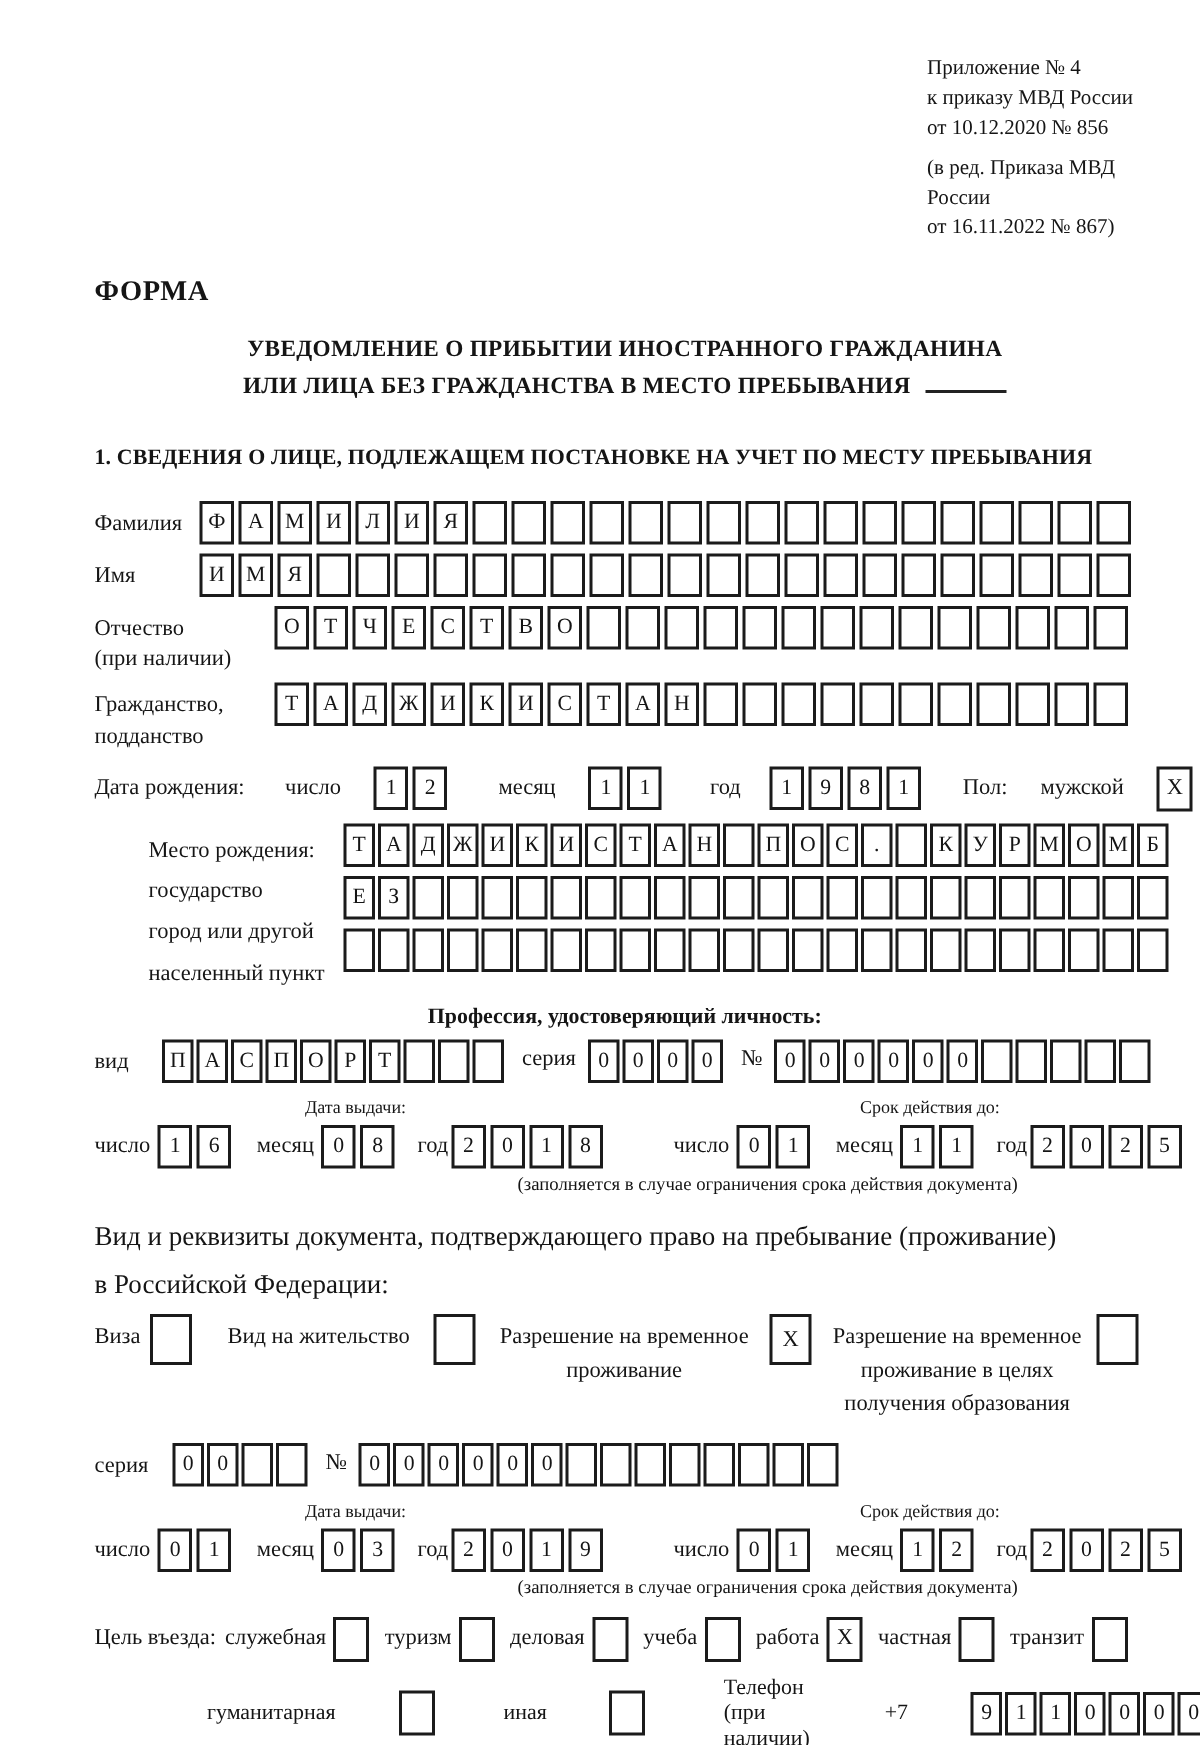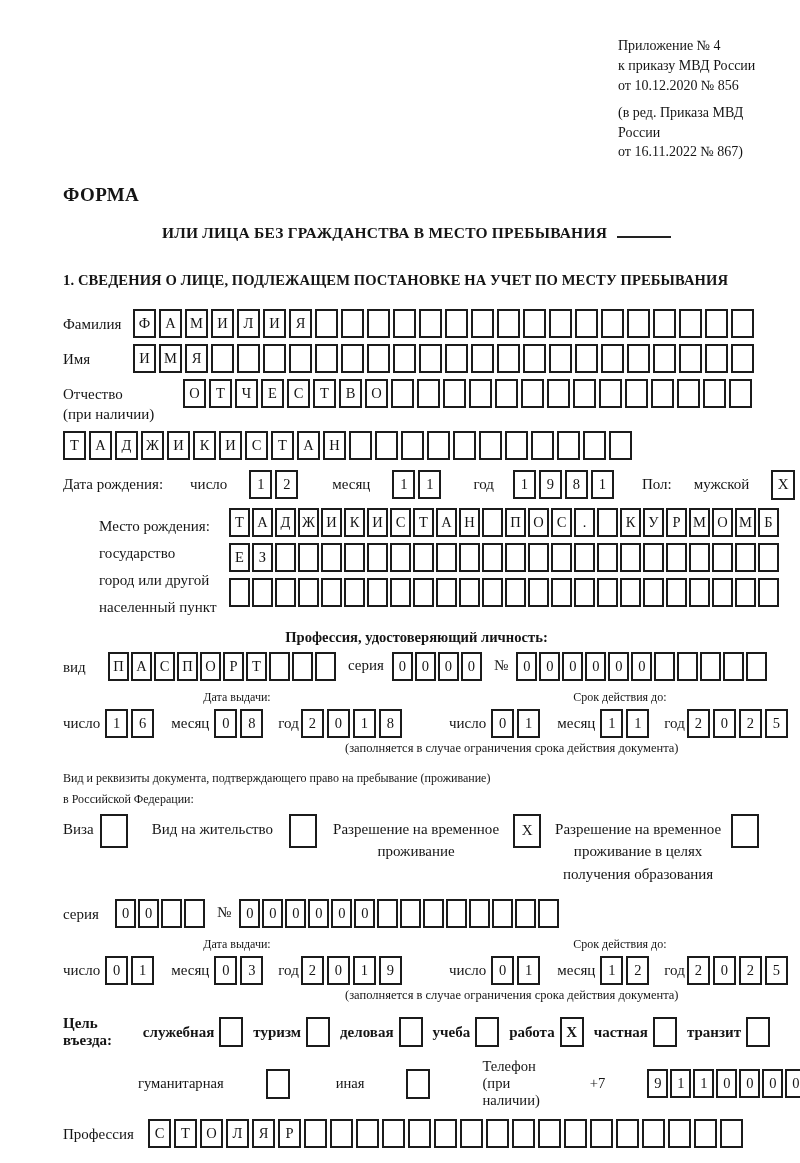--- a/index.html
+++ b/index.html
@@ -34,27 +34,27 @@
   .daterow{display:flex;align-items:flex-start;margin-top:9px;}
   .dhalf{width:348px;flex:none;}
   .dhalf.r{margin-left:38px;width:auto;}
   .dhead{text-align:center;font-size:12px;margin-bottom:4px;}
   .dfields{display:flex;align-items:center;}
   .dl{font-size:15px;margin-right:5px;flex:none;}
   .dl.ml{margin-left:14px;}
   .dl.yr{margin-left:12px;margin-right:2px;}
   .limitnote{margin-top:3px;margin-left:282px;font-size:12.5px;}
 
-  .intro{margin-top:12px;font-size:12px;line-height:1.75;}
+  .intro{margin-top:12px;font-size:18px;line-height:1.75;}
   .optrow{display:flex;align-items:flex-start;margin-top:4px;}
   .optlbl{font-size:15px;line-height:1.5;padding-top:4px;}
   .optlbl.center{text-align:center;}
   .gap6{margin-left:6px;} .gap10{margin-left:10px;} .gap14{margin-left:14px;} .gap16{margin-left:16px;} .gap24{margin-left:24px;}
 
-  .purprow{display:flex;align-items:center;margin-top:12px;font-size:15px;font-weight:bold;}
+  .purprow{display:flex;align-items:center;margin-top:12px;font-size:15px;}
   .purprow .cb{margin-left:5px;}
   .plbl{margin-left:10px;flex:none;}
   .phonerow{display:flex;align-items:center;margin-top:9px;padding-left:75px;font-size:14.6px;gap:36px;}
 </style>
 </head>
 <body>
 
 <div class="page">
 
   <div class="refblock">
@@ -63,20 +63,21 @@
     <div>от 10.12.2020 № 856</div>
     <div class="amend">
       <div>(в ред. Приказа МВД России</div>
       <div>от 16.11.2022 № 867)</div>
     </div>
   </div>
 
   <div class="formword">ФОРМА</div>
 
   <div class="title">
+    <div>УВЕДОМЛЕНИЕ О ПРИБЫТИИ ИНОСТРАННОГО ГРАЖДАНИНА</div>
     <div><span>ИЛИ ЛИЦА БЕЗ ГРАЖДАНСТВА В МЕСТО ПРЕБЫВАНИЯ</span><span class="uline"></span></div>
   </div>
 
   <div class="sect">1. СВЕДЕНИЯ О ЛИЦЕ, ПОДЛЕЖАЩЕМ ПОСТАНОВКЕ НА УЧЕТ ПО МЕСТУ ПРЕБЫВАНИЯ</div>
 
   <div class="row mt20">
     <span class="lbl w70">Фамилия</span>
     <span class="bxrow">
         <span class="bx">Ф</span>
         <span class="bx">А</span>
@@ -157,20 +158,21 @@
         <span class="bx"></span>
         <span class="bx"></span>
         <span class="bx"></span>
         <span class="bx"></span>
         <span class="bx"></span>
         <span class="bx"></span>
       </span>
   </div>
 
   <div class="row mt6">
+    <span class="lbl w120"><span>Гражданство,</span><br><span>подданство</span></span>
     <span class="bxrow">
         <span class="bx">Т</span>
         <span class="bx">А</span>
         <span class="bx">Д</span>
         <span class="bx">Ж</span>
         <span class="bx">И</span>
         <span class="bx">К</span>
         <span class="bx">И</span>
         <span class="bx">С</span>
         <span class="bx">Т</span>

